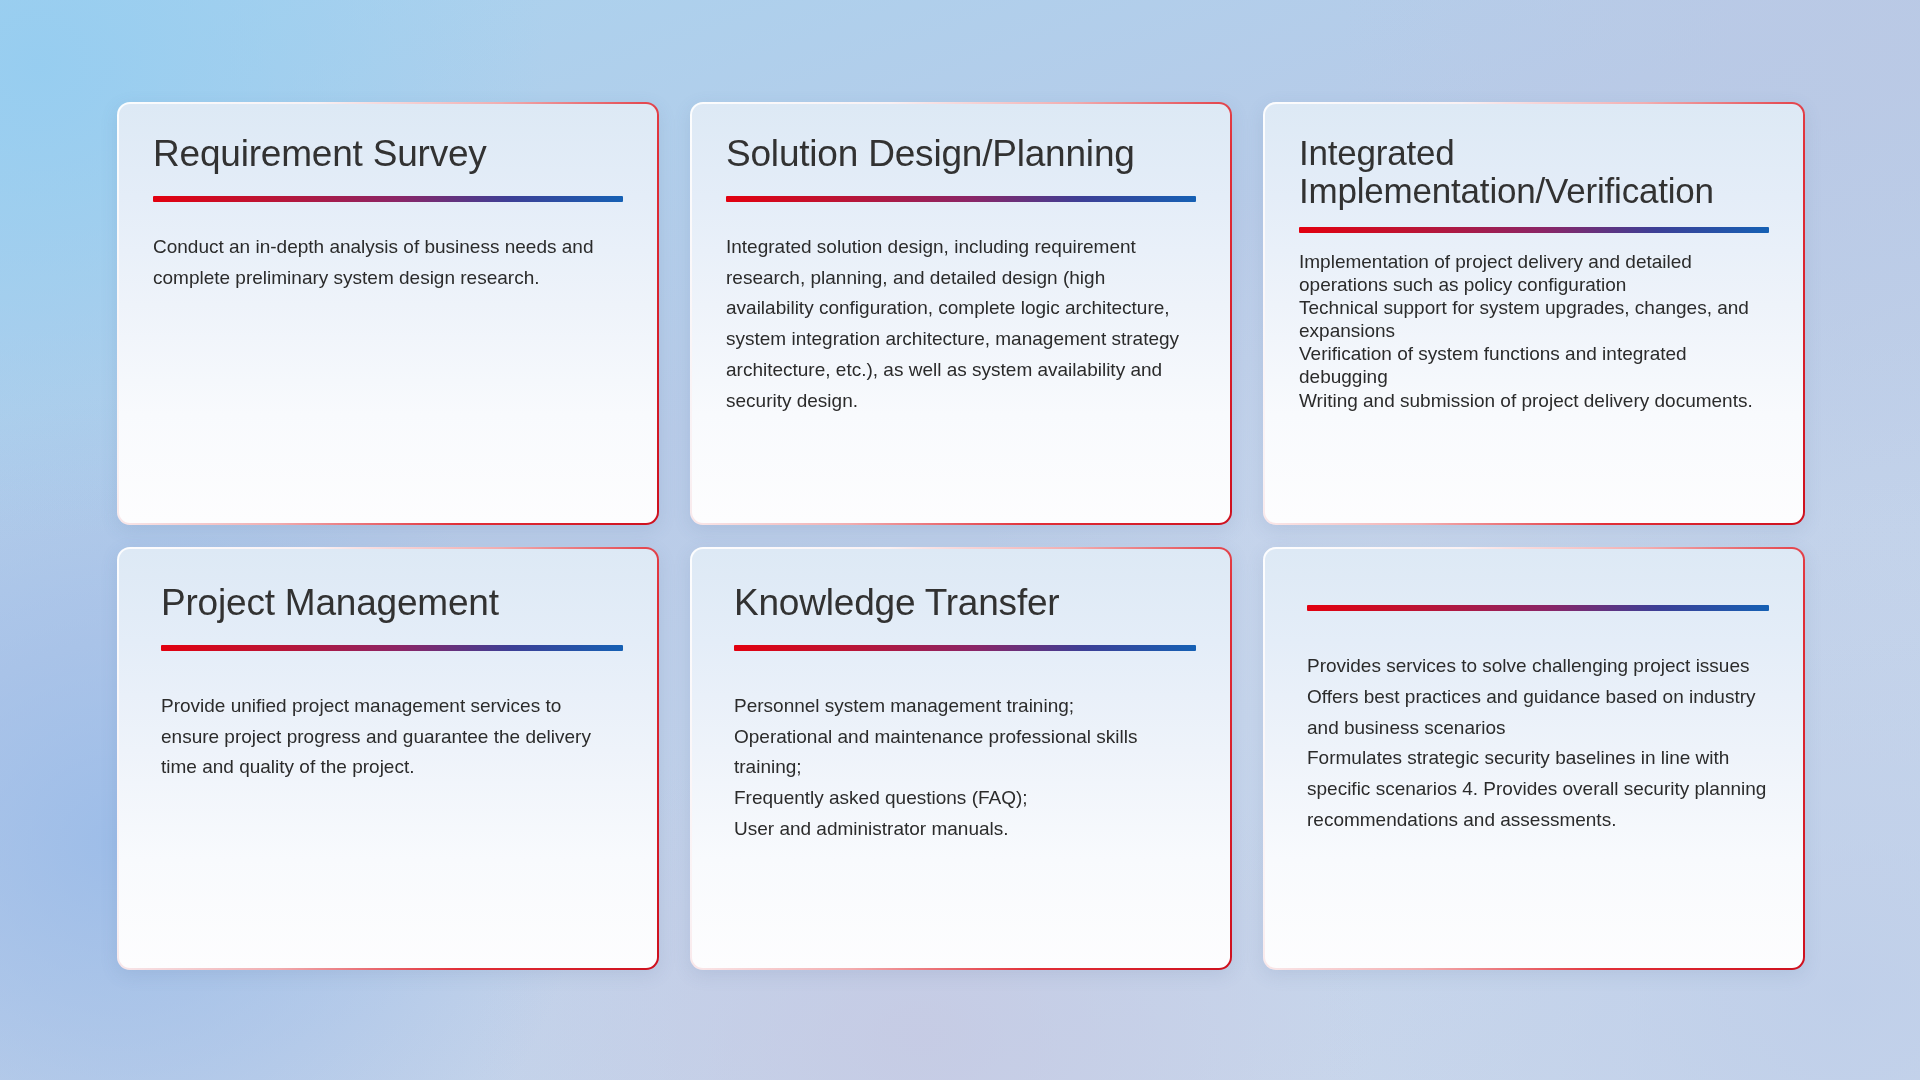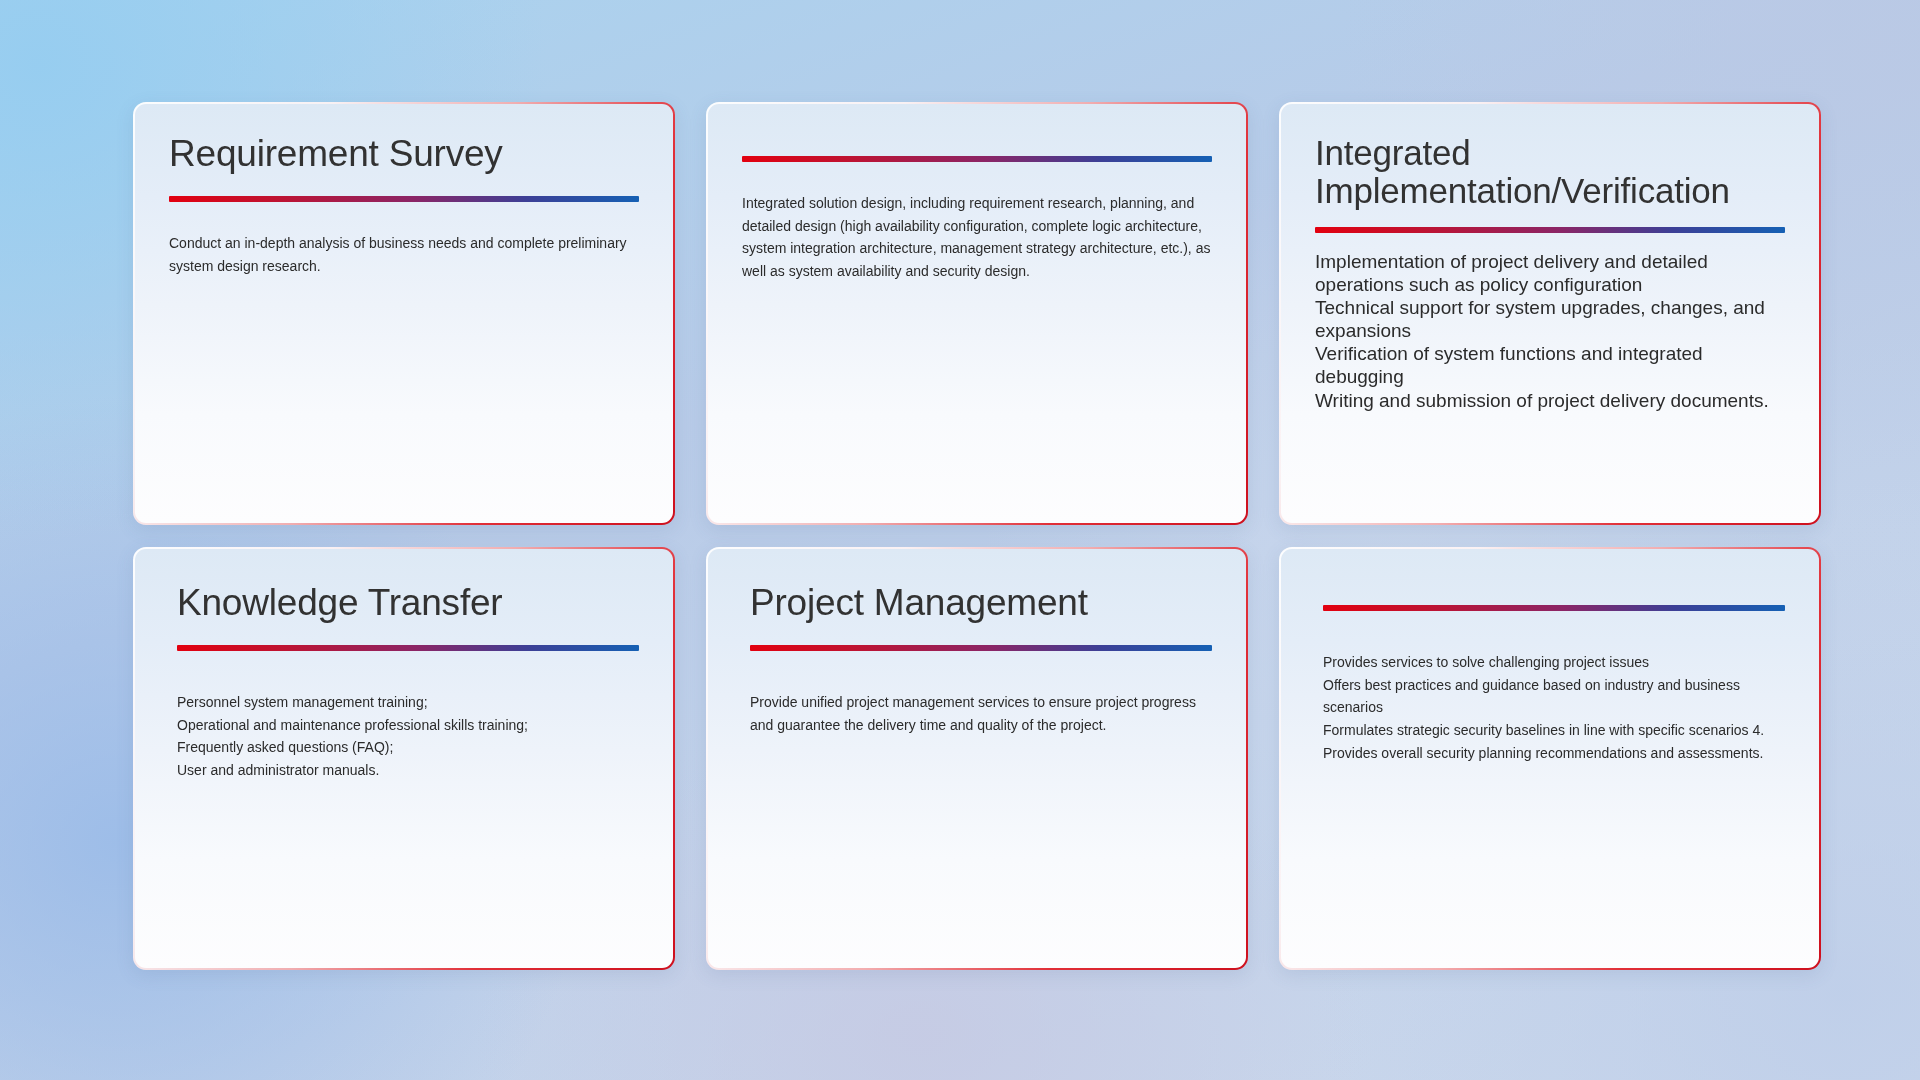--- a/index.html
+++ b/index.html
@@ -21,21 +21,21 @@
       radial-gradient(760px 720px at 6% 78%,  rgba(150,185,232,0.80) 0%, rgba(150,185,232,0) 62%),
       radial-gradient(700px 520px at 48% 96%, rgba(198,200,226,0.72) 0%, rgba(198,200,226,0) 64%),
       radial-gradient(860px 760px at 96% 92%, rgba(190,206,233,0.85) 0%, rgba(190,206,233,0) 62%),
       radial-gradient(620px 600px at 72% 52%, rgba(206,218,238,0.55) 0%, rgba(206,218,238,0) 65%),
       linear-gradient(160deg, #a8d3ef 0%, #b8cbe8 38%, #c2d2ea 65%, #cbd8ec 100%);
   }
 
   
   #grid {
     position:absolute;
-    left:133px; top:102px;
+    left:117px; top:102px;
     width:1688px; height:868px;
     display:grid;
     grid-template-columns:repeat(3, 1fr);
     grid-template-rows:repeat(2, 1fr);
     column-gap:31px;
     row-gap:22px;
   }
 
   
   .card {
@@ -79,21 +79,21 @@
   .divider {
     height:6px;
     border-radius:1px;
     margin-top:22px;
     background:linear-gradient(90deg, #e2000f 0%, #c01230 22%, #8b2566 52%, #3c3f96 76%, #1560b4 100%);
   }
 
   
   .card-body {
     margin-top:30px;
-    font-size:14px;
+    font-size:19px;
     font-weight:400;
     color:#2b2b2b;
     line-height:1.62;
     white-space:pre-line;
   }
 
   
   .card.tall .card-inner   { }
   .card.tall .card-title   { font-size:35px; }
   .card.tall .divider      { margin-top:17px; }
@@ -113,52 +113,53 @@
     <div class="card">
       <div class="card-inner">
         <div class="card-title">Requirement Survey</div>
         <div class="divider"></div>
         <div class="card-body">Conduct an in-depth analysis of business needs and complete preliminary system design research.</div>
       </div>
     </div>
 
     <div class="card">
       <div class="card-inner">
+        <div class="card-title">Solution Design/Planning</div>
         <div class="divider"></div>
         <div class="card-body">Integrated solution design, including requirement research, planning, and detailed design (high availability configuration, complete logic architecture, system integration architecture, management strategy architecture, etc.), as well as system availability and security design.</div>
       </div>
     </div>
 
     <div class="card tall">
       <div class="card-inner">
         <div class="card-title">Integrated Implementation/Verification</div>
         <div class="divider"></div>
         <div class="card-body">Implementation of project delivery and detailed operations such as policy configuration
 Technical support for system upgrades, changes, and expansions
 Verification of system functions and integrated debugging
 Writing and submission of project delivery documents.</div>
       </div>
     </div>
 
     <div class="card r2">
       <div class="card-inner">
+        <div class="card-title">Project Management</div>
+        <div class="divider"></div>
+        <div class="card-body">Provide unified project management services to ensure project progress and guarantee the delivery time and quality of the project.</div>
+      </div>
+    </div>
+
+    <div class="card r2">
+      <div class="card-inner">
         <div class="card-title">Knowledge Transfer</div>
         <div class="divider"></div>
         <div class="card-body">Personnel system management training;
 Operational and maintenance professional skills training;
 Frequently asked questions (FAQ);
 User and administrator manuals.</div>
-      </div>
-    </div>
-
-    <div class="card r2">
-      <div class="card-inner">
-        <div class="card-title">Project Management</div>
-        <div class="divider"></div>
-        <div class="card-body">Provide unified project management services to ensure project progress and guarantee the delivery time and quality of the project.</div>
       </div>
     </div>
 
     <div class="card r2 c6">
       <div class="card-inner">
         <div class="divider"></div>
         <div class="card-body">Provides services to solve challenging project issues
 Offers best practices and guidance based on industry and business scenarios
 Formulates strategic security baselines in line with specific scenarios 4. Provides overall security planning recommendations and assessments.</div>
       </div>

